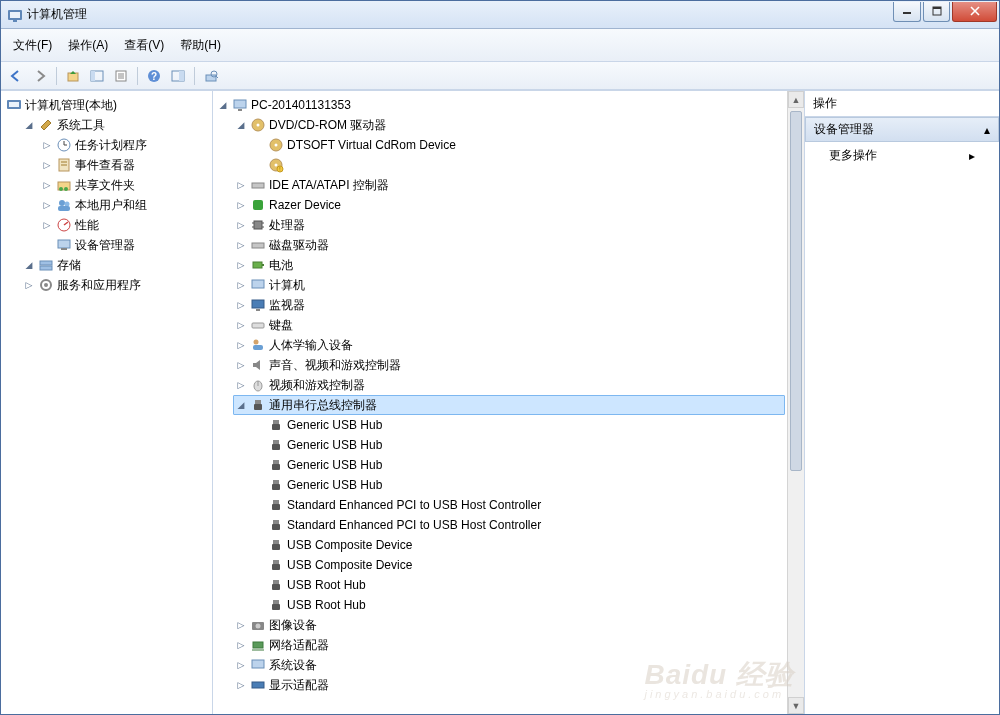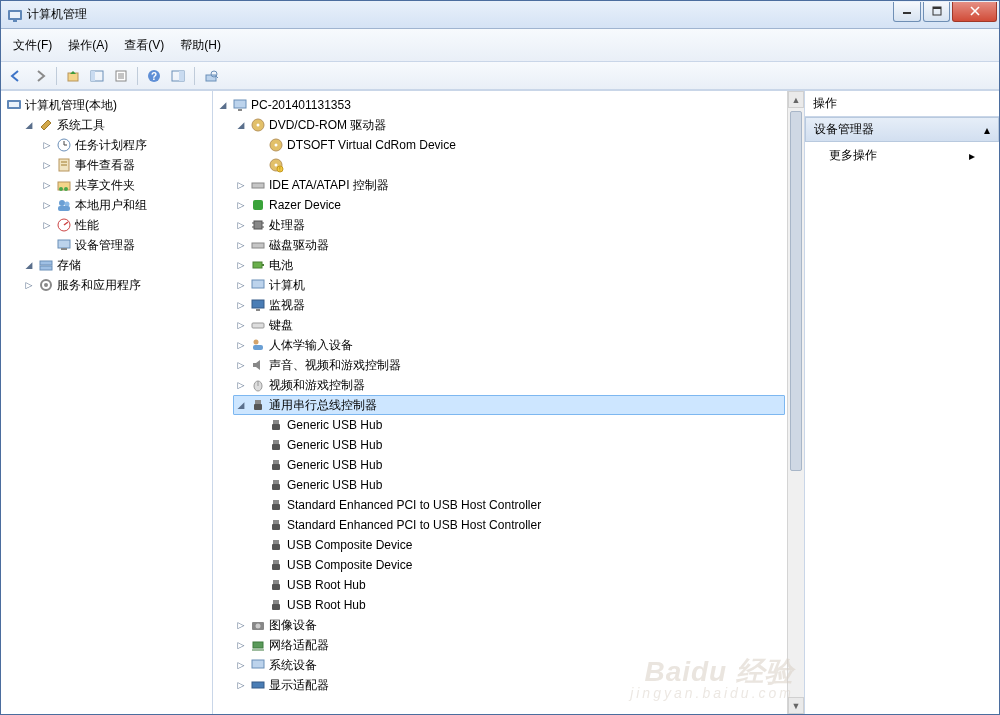--- a/index.html
+++ b/index.html
@@ -32,22 +32,22 @@
 .tree { list-style:none; }
 .tree ul { list-style:none; padding-left:18px; }
 .tree li { white-space:nowrap; }
 .node { display:flex; align-items:center; height:20px; padding:0 2px; cursor:pointer; }
 .node.selected { background:#cde6ff; border:1px solid #7db7f0; border-radius:1px; padding:0 1px; height:20px; }
 .toggle { width:12px; height:12px; display:inline-flex; align-items:center; justify-content:center; margin-right:2px; color:#5a6f8c; font-size:9px; cursor:pointer; }
 .toggle.blank{visibility:hidden;}
 .ico { width:16px; height:16px; margin:0 3px 0 1px; display:inline-flex; align-items:center; justify-content:center; font-size:12px; }
 .label { font-size:12px; color:#000; }
 svg { pointer-events:none; }
-.watermark { position:absolute; right:10px; bottom:14px; color:#d9d0c6; font-size:28px; font-weight:700; font-style:italic; letter-spacing:1px; opacity:0.55; pointer-events:none; line-height:1; text-align:right; }
-.watermark small { display:block; font-size:14px; font-weight:400; letter-spacing:3px; opacity:0.9; }
+.watermark { position:absolute; right:10px; bottom:14px; color:#d9d0c6; font-size:28px; font-weight:700; font-style:italic; letter-spacing:1px; opacity:0.55; pointer-events:none; line-height:1; }
+.watermark small { display:block; font-size:11px; font-weight:400; letter-spacing:3px; opacity:0.9; }
 </style>
 </head>
 <body>
 
 <div class="window">
 
   <div class="titlebar">
     <span class="title-icon">
       <svg width="16" height="16">
           <rect x="1" y="3" width="14" height="10" fill="#5f87b8" rx="1"></rect>

